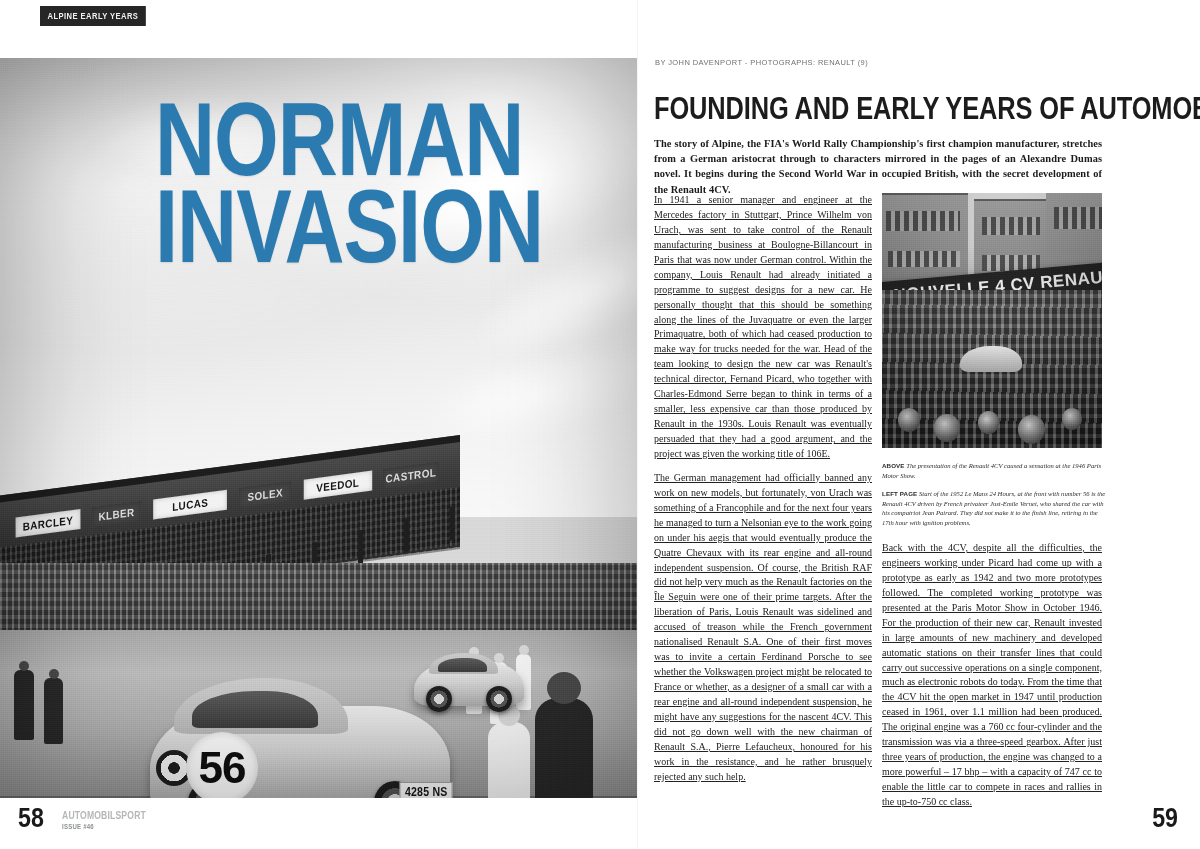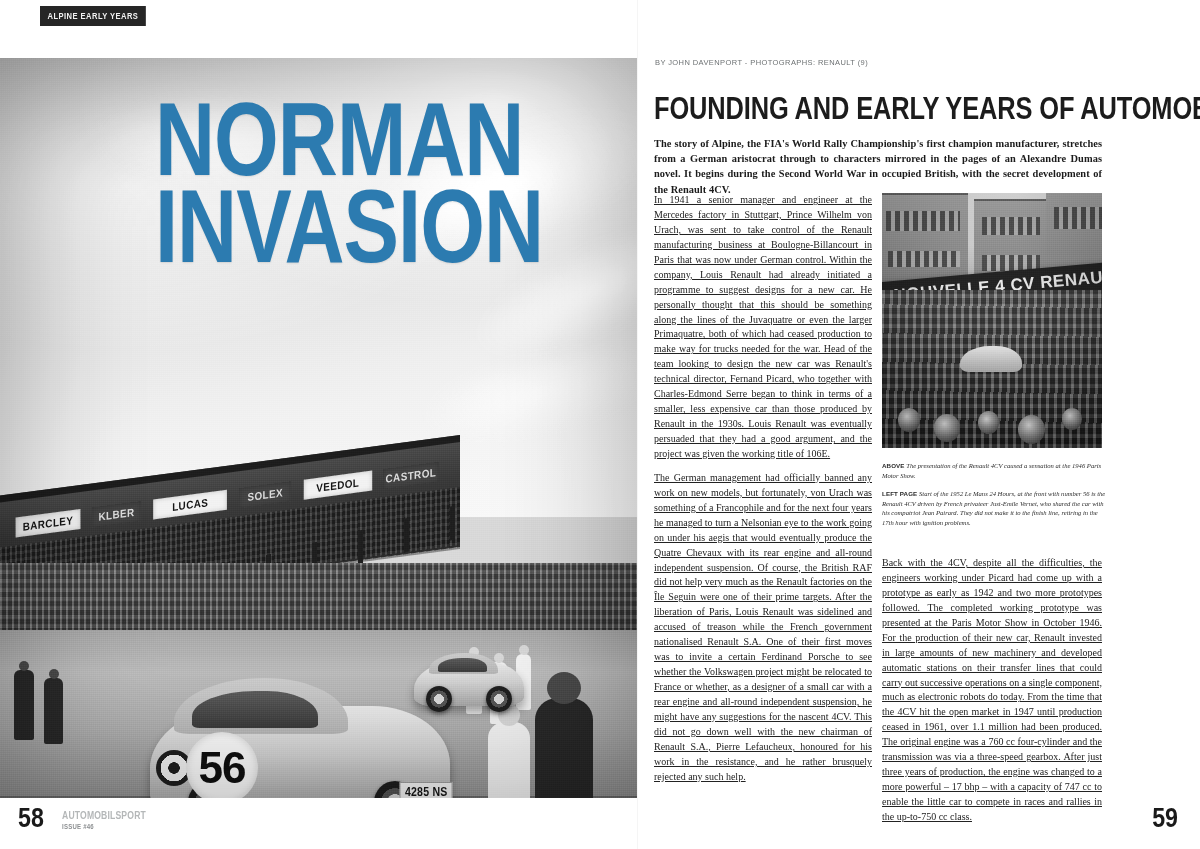--- a/index.html
+++ b/index.html
@@ -225,21 +225,21 @@
 
   .col {
     position:absolute;
     font-family:"Liberation Serif", serif;
     font-size:10px; line-height:1.495;
     text-align:justify; color:#222;
     -webkit-hyphens:auto; hyphens:auto;text-decoration:underline;
   }
   .col p { margin:0 0 9px 0; }
   #col-left  { left:17px;  top:193px; width:218px; }
-  #col-right { left:245px; top:556px; width:220px; }
+  #col-right { left:245px; top:541px; width:220px; }
 
   
   #crowd-photo {
     position:absolute; left:245px; top:193px; width:220px; height:255px;
     overflow:hidden; background:#9fa4a6;
   }
   .cp-sky {
     position:absolute; left:0; top:0; width:100%; height:34%;
     background:linear-gradient(180deg,#f0f1f1 0%, #d9dcdd 60%, #b4b9bb 100%);
   }

